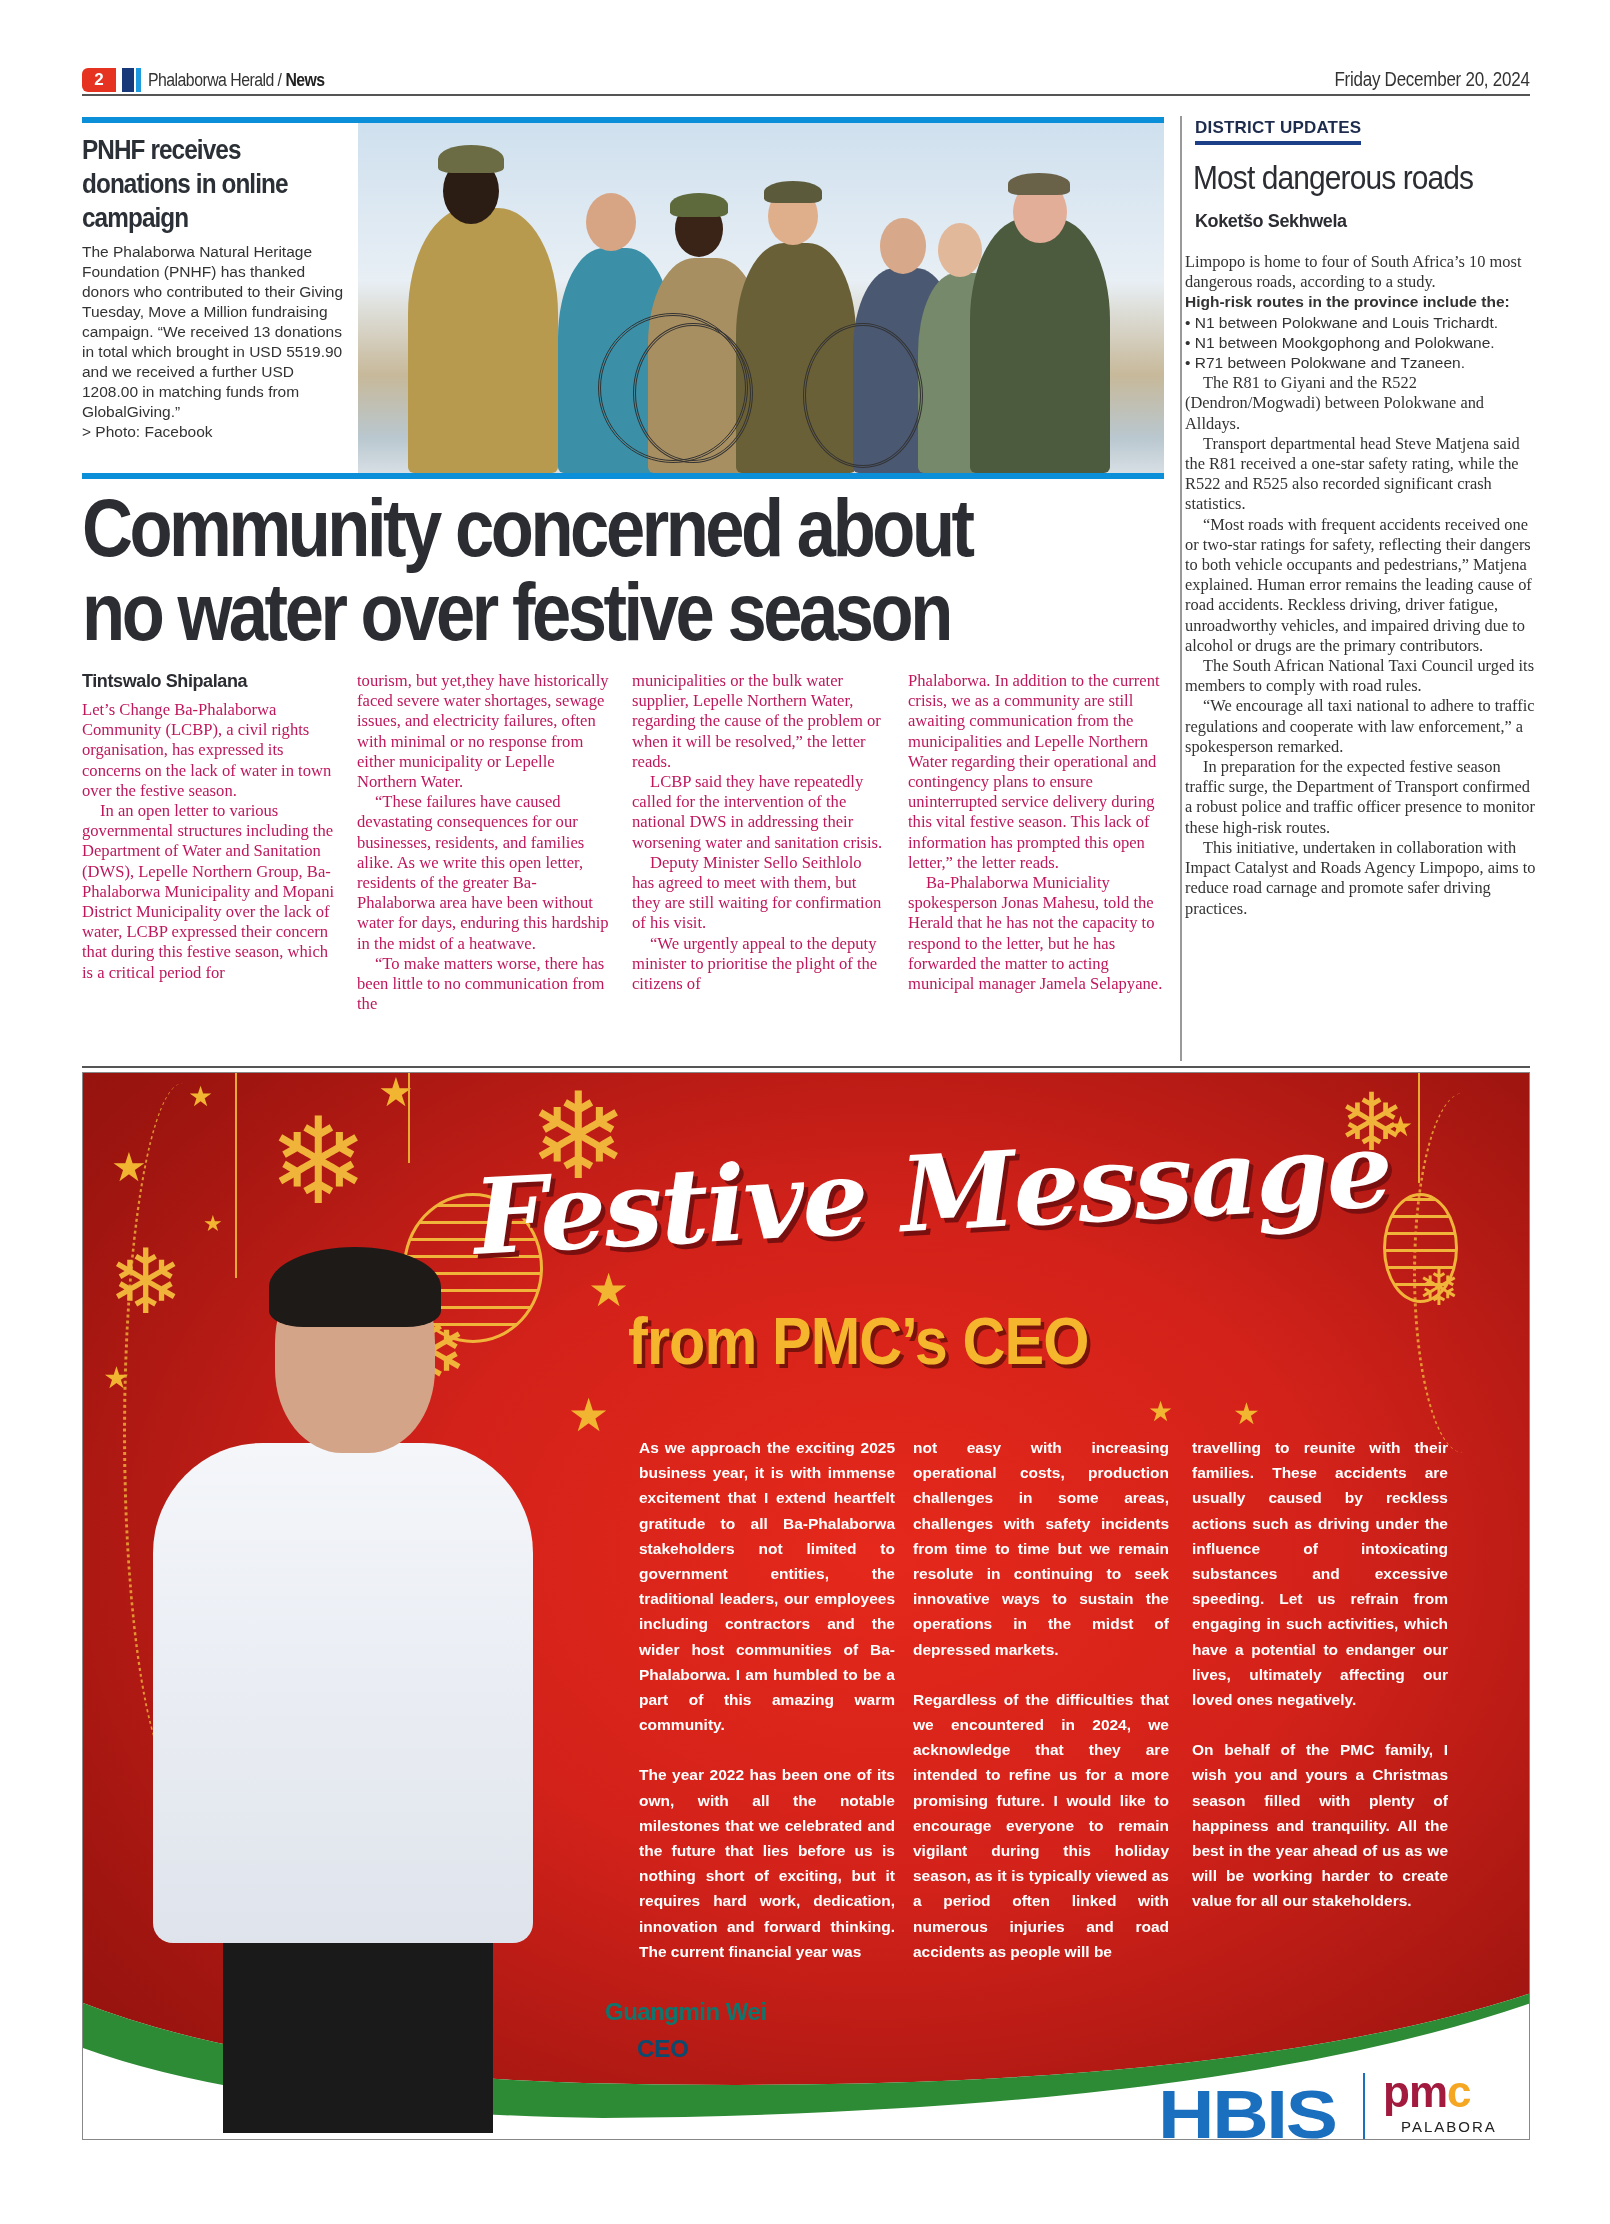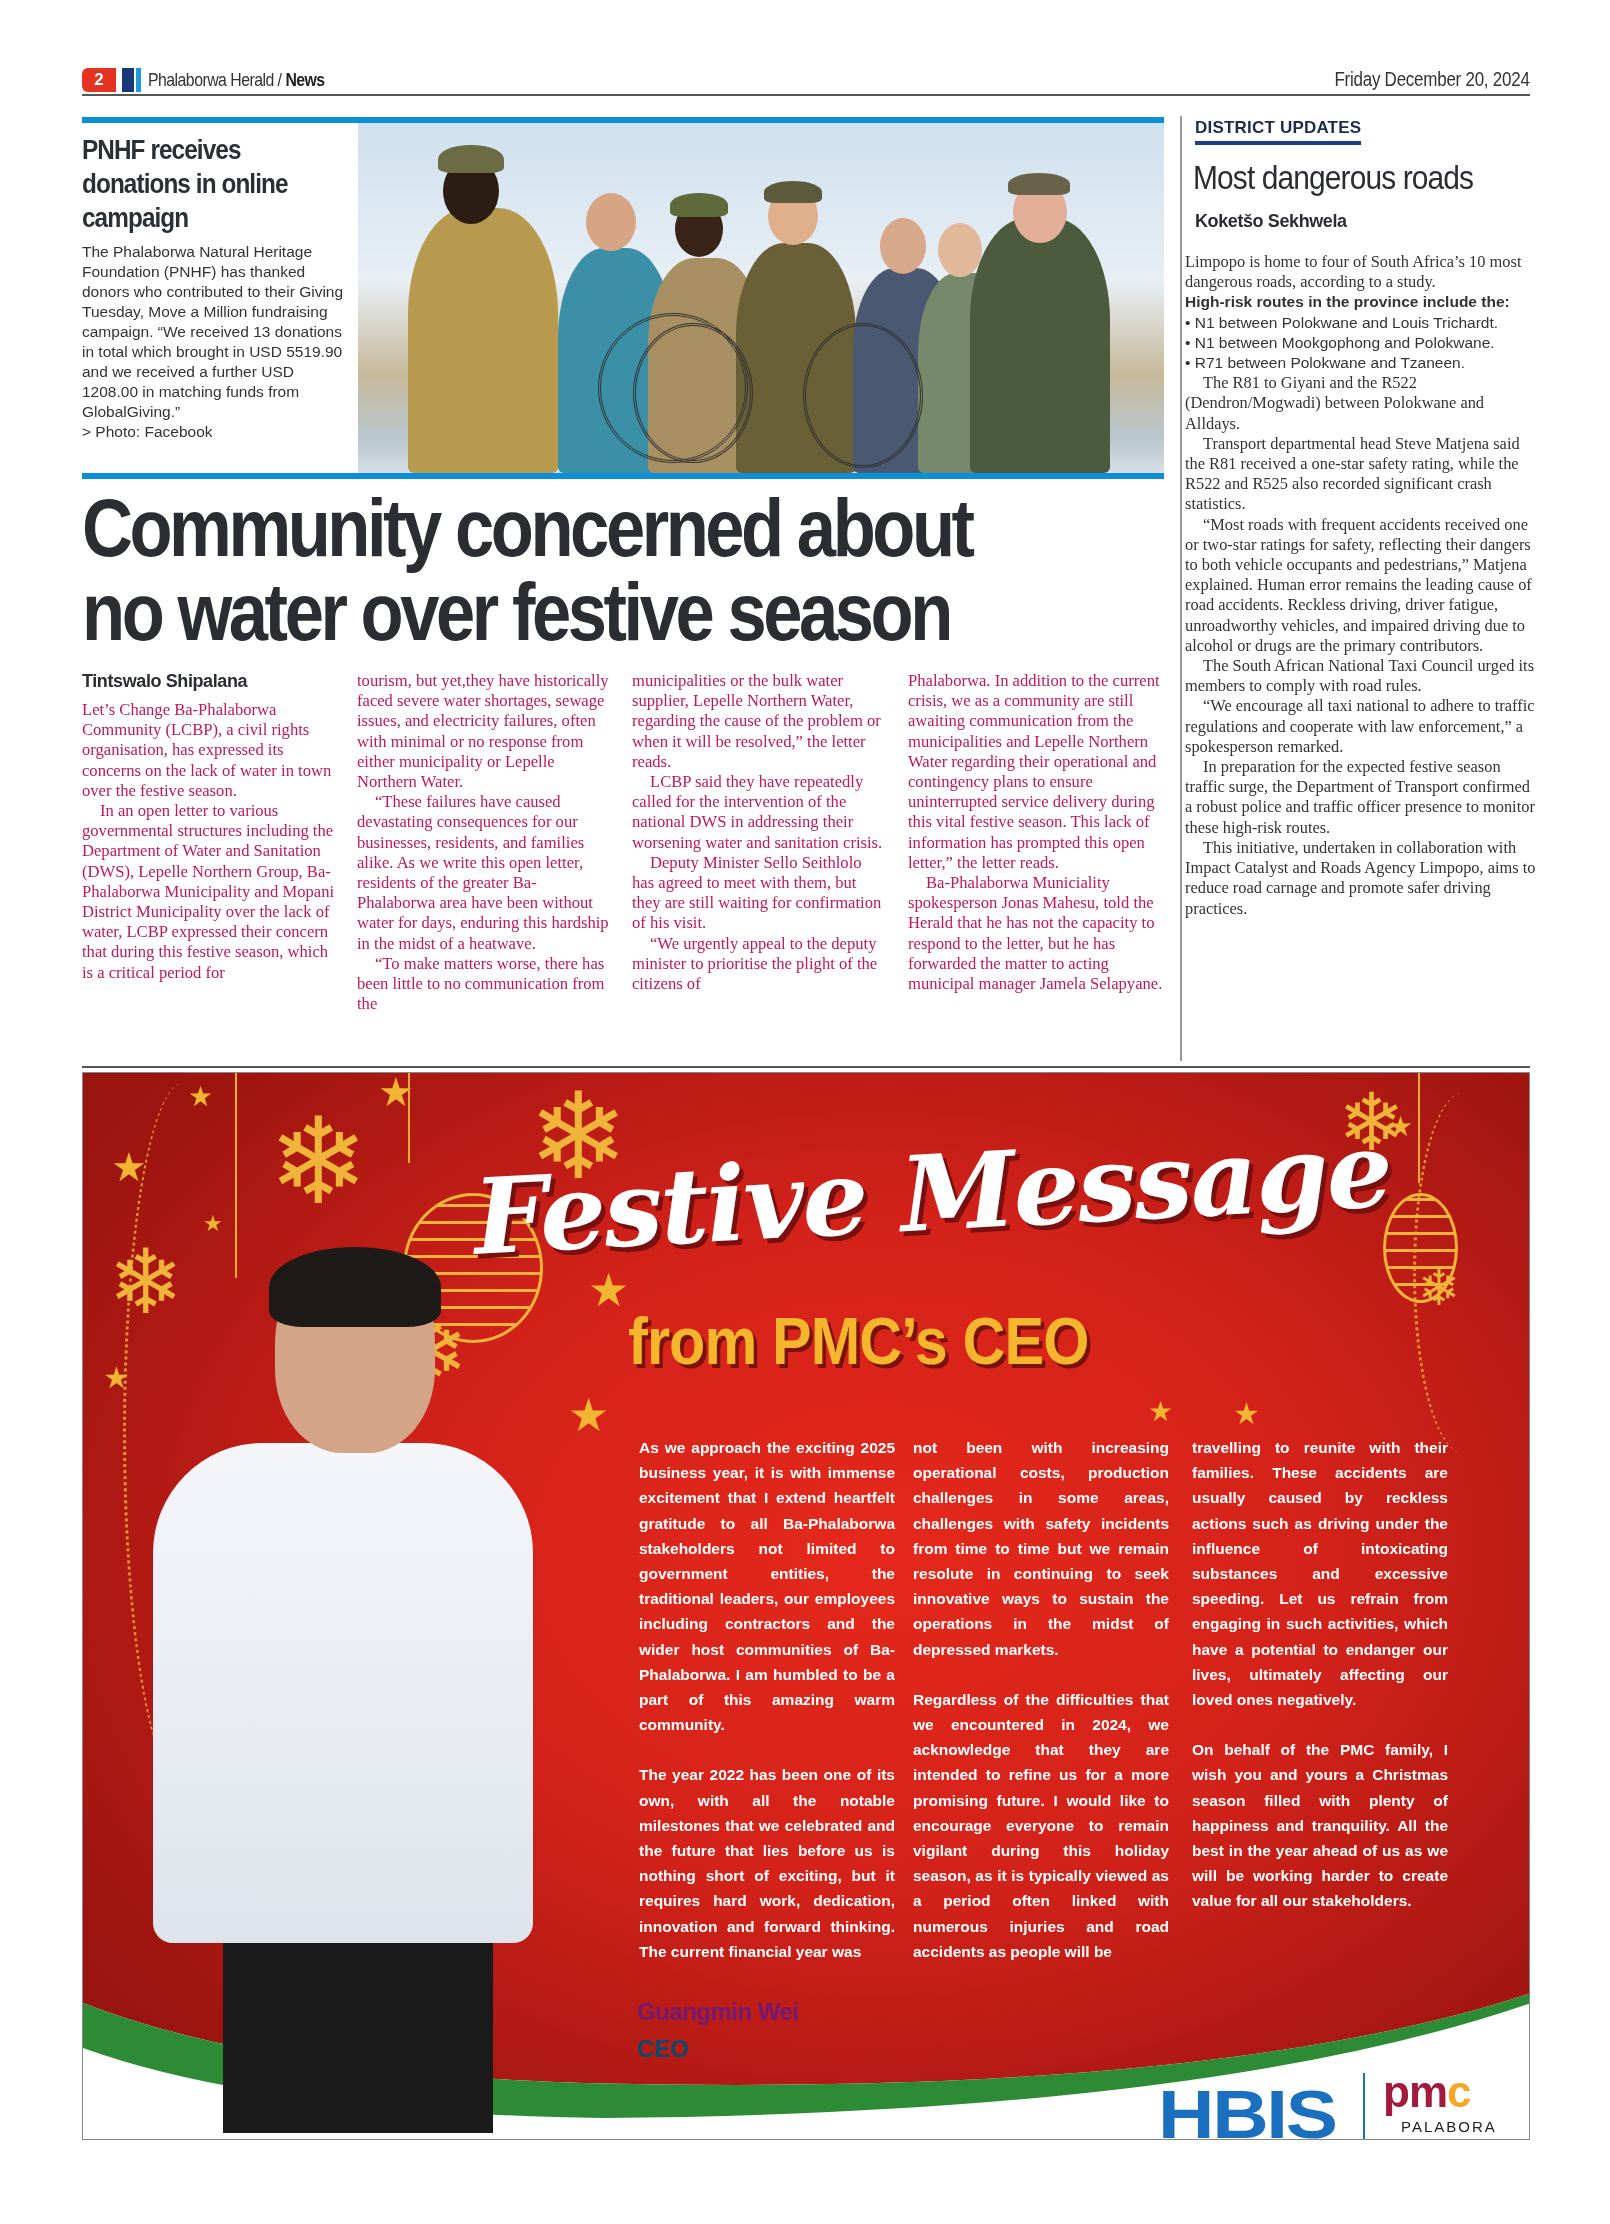--- a/index.html
+++ b/index.html
@@ -69,21 +69,21 @@
   #ceo-head{position:absolute;left:122px;top:0;width:160px;height:200px;background:#d4a488;border-radius:45% 45% 42% 42%}
   #ceo-hair{position:absolute;left:116px;top:-6px;width:172px;height:80px;background:#1e1a18;border-radius:50% 50% 20% 20%}
   #ceo-shirt{position:absolute;left:0;top:190px;width:380px;height:500px;background:linear-gradient(#f4f6fa,#dfe4ec);border-radius:110px 110px 20px 20px}
   #ceo-pants{position:absolute;left:70px;top:680px;width:270px;height:200px;background:#1a1a1a}
 
   #fest-title{left:390px;top:55px;width:1060px;font:italic bold 104px "DejaVu Serif",serif;color:#fff;text-shadow:4px 5px 0 #7a0f0f;letter-spacing:-2px;transform:rotate(-3deg);white-space:nowrap}
   #fest-sub{left:545px;top:230px;font:bold 66px "Liberation Sans",sans-serif;color:#f5b62d;text-shadow:4px 4px 0 #7a120c;letter-spacing:-1px;transform:scaleX(.9);transform-origin:left}
 
   .adcol{position:absolute;top:362px;width:256px;font:bold 15.5px/25.2px "Liberation Sans",sans-serif;color:#fff;text-align:justify}
   .adcol p+p{margin-top:25px}
-  #ceo-name{left:554px;top:925px;font:bold 24px "Liberation Sans",sans-serif;color:#701a75;letter-spacing:-.5px}
+  #ceo-name{left:522px;top:925px;font:bold 24px "Liberation Sans",sans-serif;color:#0f766e;letter-spacing:-.5px}
   #ceo-role{left:554px;top:962px;font:bold 24px "Liberation Sans",sans-serif;color:#0c4a6e}
 
   #logo-hbis{left:1075px;top:1002px;font:bold 68px "Liberation Sans",sans-serif;color:#1a6fbe;letter-spacing:-2px;transform:scaleX(1.15);transform-origin:left}
   #logo-sep{left:1280px;top:1000px;width:2px;height:68px;background:#1a6fbe}
   #logo-pmc{left:1300px;top:994px;font:bold 44px "Liberation Sans",sans-serif;letter-spacing:-1px}
   #logo-pmc .p{color:#a21b3f}
   #logo-pmc .c{color:#f5a623}
   #logo-pal{left:1318px;top:1045px;font:15px "Liberation Sans",sans-serif;color:#222;letter-spacing:2px}
   #logo-min{left:1312px;top:1064px;font:8px "Liberation Sans",sans-serif;color:#222;letter-spacing:1px}
 </style>
@@ -215,21 +215,21 @@
   </div>
 
   <div id="fest-title" class="abs">Festive Message</div>
   <div id="fest-sub" class="abs">from PMC’s CEO</div>
 
   <div class="adcol" style="left:556px">
     <p>As we approach the exciting 2025 business year, it is with immense excitement that I extend heartfelt gratitude to all Ba-Phalaborwa stakeholders not limited to government entities, the traditional leaders, our employees including contractors and the wider host communities of Ba-Phalaborwa. I am humbled to be a part of this amazing warm community.</p>
     <p>The year 2022 has been one of its own, with all the notable milestones that we celebrated and the future that lies before us is nothing short of exciting, but it requires hard work, dedication, innovation and forward thinking. The current financial year was</p>
   </div>
   <div class="adcol" style="left:830px">
-    <p>not been with increasing operational costs, production challenges in some areas, challenges with safety incidents from time to time but we remain resolute in continuing to seek innovative ways to sustain the operations in the midst of depressed markets.</p>
+    <p>not easy with increasing operational costs, production challenges in some areas, challenges with safety incidents from time to time but we remain resolute in continuing to seek innovative ways to sustain the operations in the midst of depressed markets.</p>
     <p>Regardless of the difficulties that we encountered in 2024, we acknowledge that they are intended to refine us for a more promising future. I would like to encourage everyone to remain vigilant during this holiday season, as it is typically viewed as a period often linked with numerous injuries and road accidents as people will be</p>
   </div>
   <div class="adcol" style="left:1109px">
     <p>travelling to reunite with their families. These accidents are usually caused by reckless actions such as driving under the influence of intoxicating substances and excessive speeding. Let us refrain from engaging in such activities, which have a potential to endanger our lives, ultimately affecting our loved ones negatively.</p>
     <p>On behalf of the PMC family, I wish you and yours a Christmas season filled with plenty of happiness and tranquility. All the best in the year ahead of us as we will be working harder to create value for all our stakeholders.</p>
   </div>
 
   <div id="ceo-name" class="abs">Guangmin Wei</div>
   <div id="ceo-role" class="abs">CEO</div>
 

